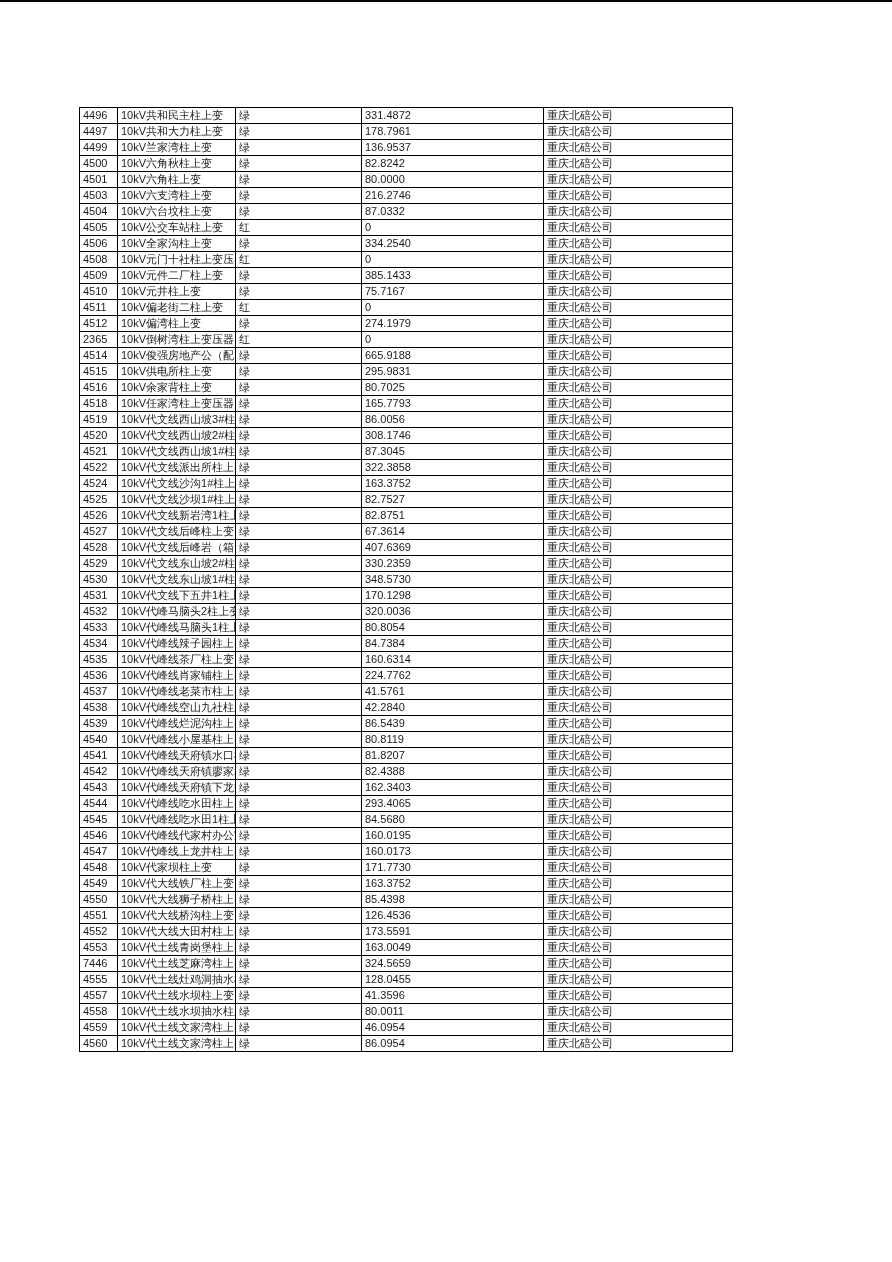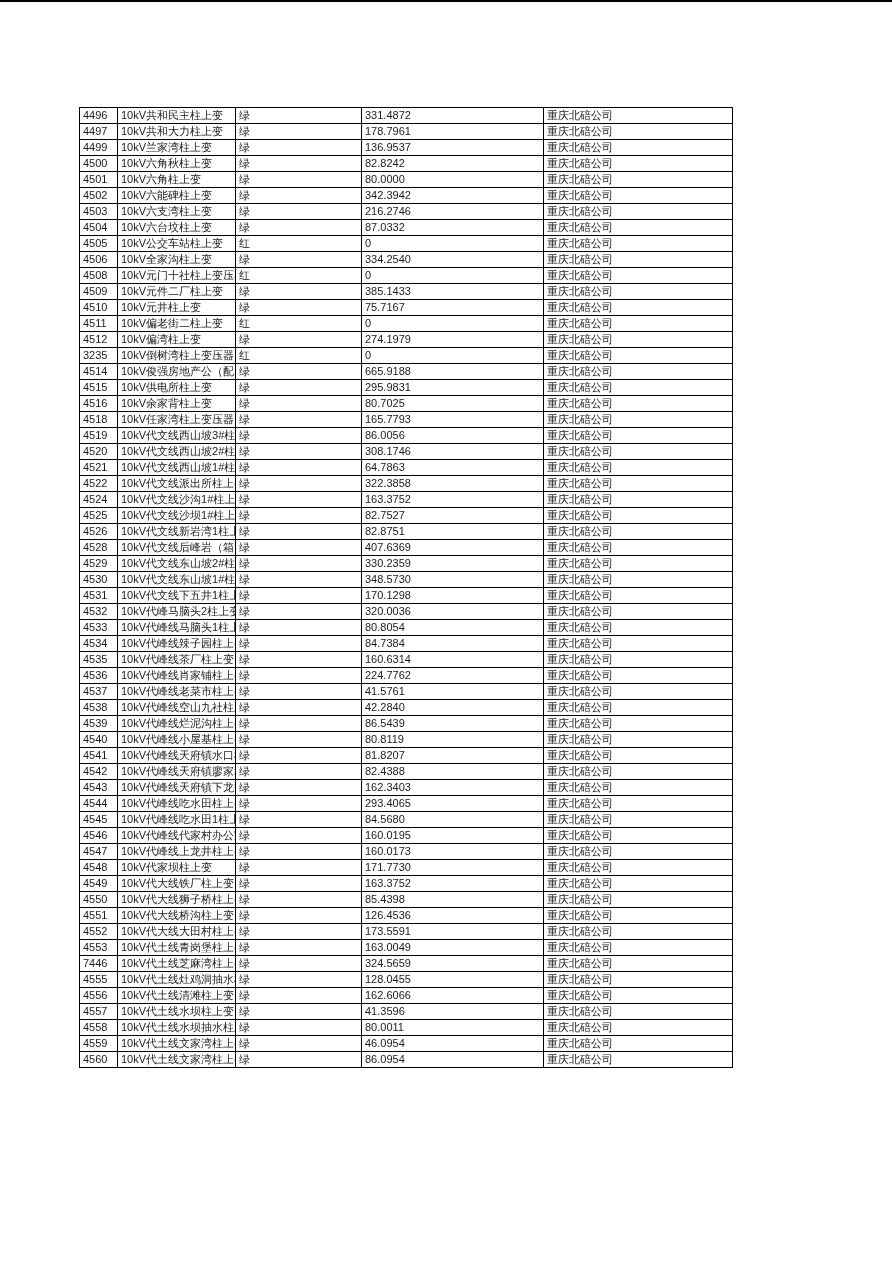--- a/index.html
+++ b/index.html
@@ -92,27 +92,20 @@
           <td class="col-company">重庆北碚公司</td>
         </tr>
         <tr>
           <td class="col-id">4501</td>
           <td class="col-name">10kV六角柱上变</td>
           <td class="col-status">绿</td>
           <td class="col-value">80.0000</td>
           <td class="col-company">重庆北碚公司</td>
         </tr>
         <tr>
-          <td class="col-id">4502</td>
-          <td class="col-name">10kV六能碑柱上变</td>
-          <td class="col-status">绿</td>
-          <td class="col-value">342.3942</td>
-          <td class="col-company">重庆北碚公司</td>
-        </tr>
-        <tr>
           <td class="col-id">4503</td>
           <td class="col-name">10kV六支湾柱上变</td>
           <td class="col-status">绿</td>
           <td class="col-value">216.2746</td>
           <td class="col-company">重庆北碚公司</td>
         </tr>
         <tr>
           <td class="col-id">4504</td>
           <td class="col-name">10kV六台坟柱上变</td>
           <td class="col-status">绿</td>
@@ -162,21 +155,21 @@
           <td class="col-company">重庆北碚公司</td>
         </tr>
         <tr>
           <td class="col-id">4512</td>
           <td class="col-name">10kV偏湾柱上变</td>
           <td class="col-status">绿</td>
           <td class="col-value">274.1979</td>
           <td class="col-company">重庆北碚公司</td>
         </tr>
         <tr>
-          <td class="col-id">3235</td>
+          <td class="col-id">2365</td>
           <td class="col-name">10kV倒树湾柱上变压器</td>
           <td class="col-status">红</td>
           <td class="col-value">0</td>
           <td class="col-company">重庆北碚公司</td>
         </tr>
         <tr>
           <td class="col-id">4514</td>
           <td class="col-name">10kV俊强房地产公（配）</td>
           <td class="col-status">绿</td>
           <td class="col-value">665.9188</td>
@@ -214,21 +207,21 @@
           <td class="col-id">4520</td>
           <td class="col-name">10kV代文线西山坡2#柱上变</td>
           <td class="col-status">绿</td>
           <td class="col-value">308.1746</td>
           <td class="col-company">重庆北碚公司</td>
         </tr>
         <tr>
           <td class="col-id">4521</td>
           <td class="col-name">10kV代文线西山坡1#柱上变</td>
           <td class="col-status">绿</td>
-          <td class="col-value">64.7863</td>
+          <td class="col-value">87.3045</td>
           <td class="col-company">重庆北碚公司</td>
         </tr>
         <tr>
           <td class="col-id">4522</td>
           <td class="col-name">10kV代文线派出所柱上变</td>
           <td class="col-status">绿</td>
           <td class="col-value">322.3858</td>
           <td class="col-company">重庆北碚公司</td>
         </tr>
         <tr>
@@ -246,20 +239,27 @@
           <td class="col-company">重庆北碚公司</td>
         </tr>
         <tr>
           <td class="col-id">4526</td>
           <td class="col-name">10kV代文线新岩湾1柱上变</td>
           <td class="col-status">绿</td>
           <td class="col-value">82.8751</td>
           <td class="col-company">重庆北碚公司</td>
         </tr>
         <tr>
+          <td class="col-id">4527</td>
+          <td class="col-name">10kV代文线后峰柱上变</td>
+          <td class="col-status">绿</td>
+          <td class="col-value">67.3614</td>
+          <td class="col-company">重庆北碚公司</td>
+        </tr>
+        <tr>
           <td class="col-id">4528</td>
           <td class="col-name">10kV代文线后峰岩（箱）</td>
           <td class="col-status">绿</td>
           <td class="col-value">407.6369</td>
           <td class="col-company">重庆北碚公司</td>
         </tr>
         <tr>
           <td class="col-id">4529</td>
           <td class="col-name">10kV代文线东山坡2#柱上变</td>
           <td class="col-status">绿</td>
@@ -439,27 +439,20 @@
           <td class="col-name">10kV代土线芝麻湾柱上变</td>
           <td class="col-status">绿</td>
           <td class="col-value">324.5659</td>
           <td class="col-company">重庆北碚公司</td>
         </tr>
         <tr>
           <td class="col-id">4555</td>
           <td class="col-name">10kV代土线灶鸡洞抽水柱</td>
           <td class="col-status">绿</td>
           <td class="col-value">128.0455</td>
-          <td class="col-company">重庆北碚公司</td>
-        </tr>
-        <tr>
-          <td class="col-id">4556</td>
-          <td class="col-name">10kV代土线清滩柱上变</td>
-          <td class="col-status">绿</td>
-          <td class="col-value">162.6066</td>
           <td class="col-company">重庆北碚公司</td>
         </tr>
         <tr>
           <td class="col-id">4557</td>
           <td class="col-name">10kV代土线水坝柱上变</td>
           <td class="col-status">绿</td>
           <td class="col-value">41.3596</td>
           <td class="col-company">重庆北碚公司</td>
         </tr>
         <tr>

